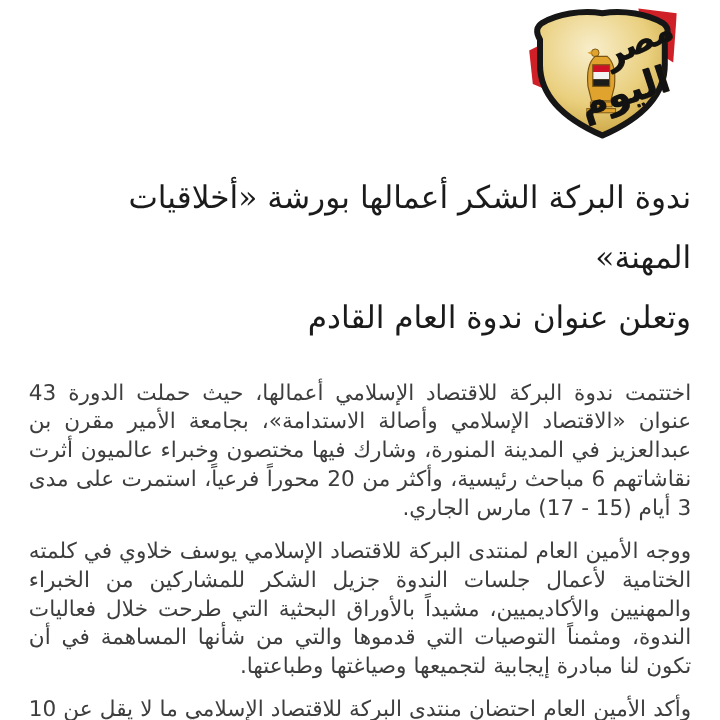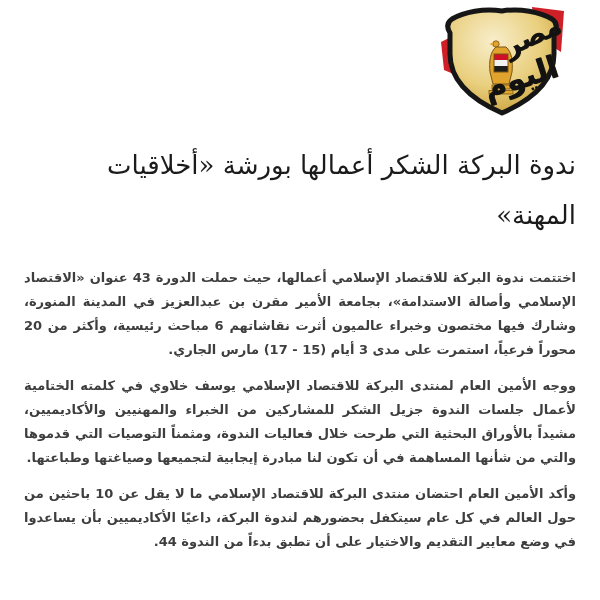--- a/index.html
+++ b/index.html
@@ -60,23 +60,23 @@
     line-height: 50px;
     margin: 0 0 26px 0;
   }
   .headline .hl-line { display: block; }
 
   
   .article-body p {
     direction: rtl;
     text-align: justify;
     color: #3e3e3e;
-    font-size: 13px;
+    font-size: 18px;
     line-height: 24px;
-    font-weight: 700;
+    font-weight: 400;
     margin: 0 0 12px 0;
     font-family: "DejaVu Sans", "Liberation Sans", sans-serif;
   }
 </style>
 </head>
 <body>
 
 <div class="page">
 
   <div class="logo">
@@ -107,20 +107,21 @@
       </g>
     </svg>
     <div class="cal cal-top">مصر</div>
     <div class="cal cal-bottom">اليوم</div>
   </div>
 
   <div class="content">
 
     <h1 class="headline">
       <span class="hl-line">ندوة البركة الشكر أعمالها بورشة «أخلاقيات المهنة»</span>
+      <span class="hl-line">وتعلن عنوان ندوة العام القادم</span>
     </h1>
 
     <div class="article-body">
       <p>اختتمت ندوة البركة للاقتصاد الإسلامي أعمالها، حيث حملت الدورة 43 عنوان «الاقتصاد الإسلامي وأصالة الاستدامة»، بجامعة الأمير مقرن بن عبدالعزيز في المدينة المنورة، وشارك فيها مختصون وخبراء عالميون أثرت نقاشاتهم 6 مباحث رئيسية، وأكثر من 20 محوراً فرعياً، استمرت على مدى 3 أيام (15 - 17) مارس الجاري.</p>
       <p>ووجه الأمين العام لمنتدى البركة للاقتصاد الإسلامي يوسف خلاوي في كلمته الختامية لأعمال جلسات الندوة جزيل الشكر للمشاركين من الخبراء والمهنيين والأكاديميين، مشيداً بالأوراق البحثية التي طرحت خلال فعاليات الندوة، ومثمناً التوصيات التي قدموها والتي من شأنها المساهمة في أن تكون لنا مبادرة إيجابية لتجميعها وصياغتها وطباعتها.</p>
       <p>وأكد الأمين العام احتضان منتدى البركة للاقتصاد الإسلامي ما لا يقل عن 10 باحثين من حول العالم في كل عام سيتكفل بحضورهم لندوة البركة، داعيًا الأكاديميين بأن يساعدوا في وضع معايير التقديم والاختيار على أن تطبق بدءاً من الندوة 44.</p>
 
     </div>
 
   </div>

